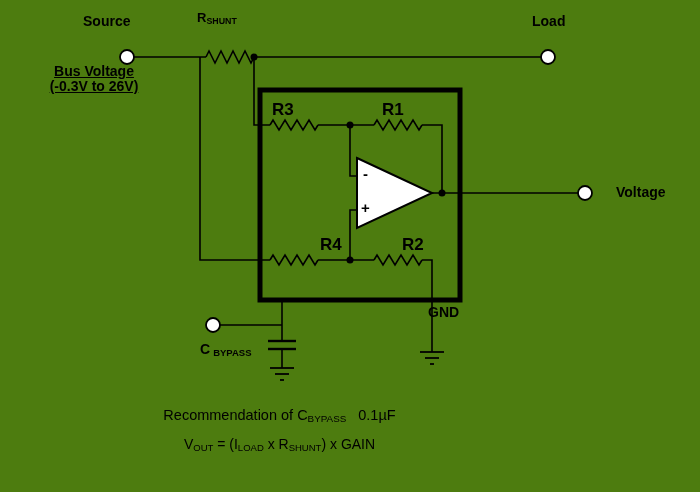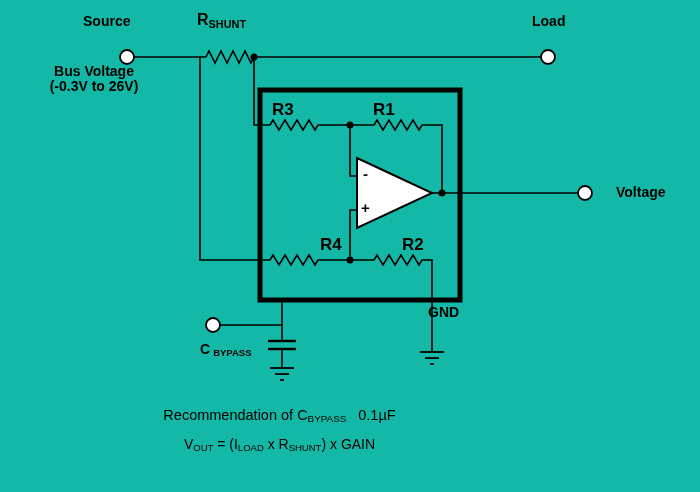--- a/index.html
+++ b/index.html
@@ -6,21 +6,21 @@
   html, body { margin: 0; padding: 0; }
   body {
     background: #ffffff;
     font-family: "Liberation Sans", "DejaVu Sans", sans-serif;
     color: #000;
   }
   .stage {
     position: relative;
     width: 700px;
     height: 492px;
-    background: #14b8a6;
+    background: #4d7c0f;
     overflow: hidden;
   }
   svg.circuit { position: absolute; left: 0; top: 0; }
   .lbl {
     position: absolute;
     font-weight: bold;
     font-size: 14px;
     white-space: nowrap;
     line-height: 1.1;
   }
@@ -30,20 +30,21 @@
     font-size: 0.68em;
     vertical-align: -0.25em;
     font-weight: inherit;
   }
   .block-center {
     position: absolute;
     left: 13px;
     top: 64px;
     width: 162px;
     text-align: center;
+    text-decoration: underline;
   }
   .center-text {
     position: absolute;
     left: 0;
     width: 559px;
     text-align: center;
     white-space: nowrap;
   }
   .recommendation { top: 407px; font-size: 14.5px; }
   .formula { top: 436px; font-size: 14px; }
@@ -109,33 +110,33 @@
 
     <g stroke="#000" stroke-width="1.8">
       <path d="M270 368 H294"></path>
       <path d="M275 374 H289"></path>
       <path d="M280 380 H284"></path>
     </g>
   </svg>
 
   <div class="lbl" style="left:83px; top:14px;">Source</div>
 
-  <div class="lbl" style="left:197px; top:11px; font-size:16px;">
+  <div class="lbl" style="left:197px; top:11px; font-size:13px;">
     <span>R</span><span class="sub">SHUNT</span>
   </div>
 
   <div class="lbl" style="left:532px; top:14px;">Load</div>
 
   <div class="block-center lbl" style="left:13px; top:64px;">
     <div>Bus Voltage</div>
     <div>(-0.3V to 26V)</div>
   </div>
 
   <div class="lbl small-lbl" style="left:272px; top:101px;">R3</div>
-  <div class="lbl small-lbl" style="left:373px; top:101px;">R1</div>
+  <div class="lbl small-lbl" style="left:382px; top:101px;">R1</div>
   <div class="lbl small-lbl" style="left:272px; top:236px;padding-left:48px;">R4</div>
   <div class="lbl small-lbl" style="left:382px; top:236px;padding-left:20px;">R2</div>
 
   <div class="lbl sign" style="left:363px; top:166px;">-</div>
   <div class="lbl sign" style="left:361px; top:200px;">+</div>
 
   <div class="lbl" style="left:616px; top:185px;">Voltage</div>
 
   <div class="lbl" style="left:428px; top:305px;">GND</div>
 

